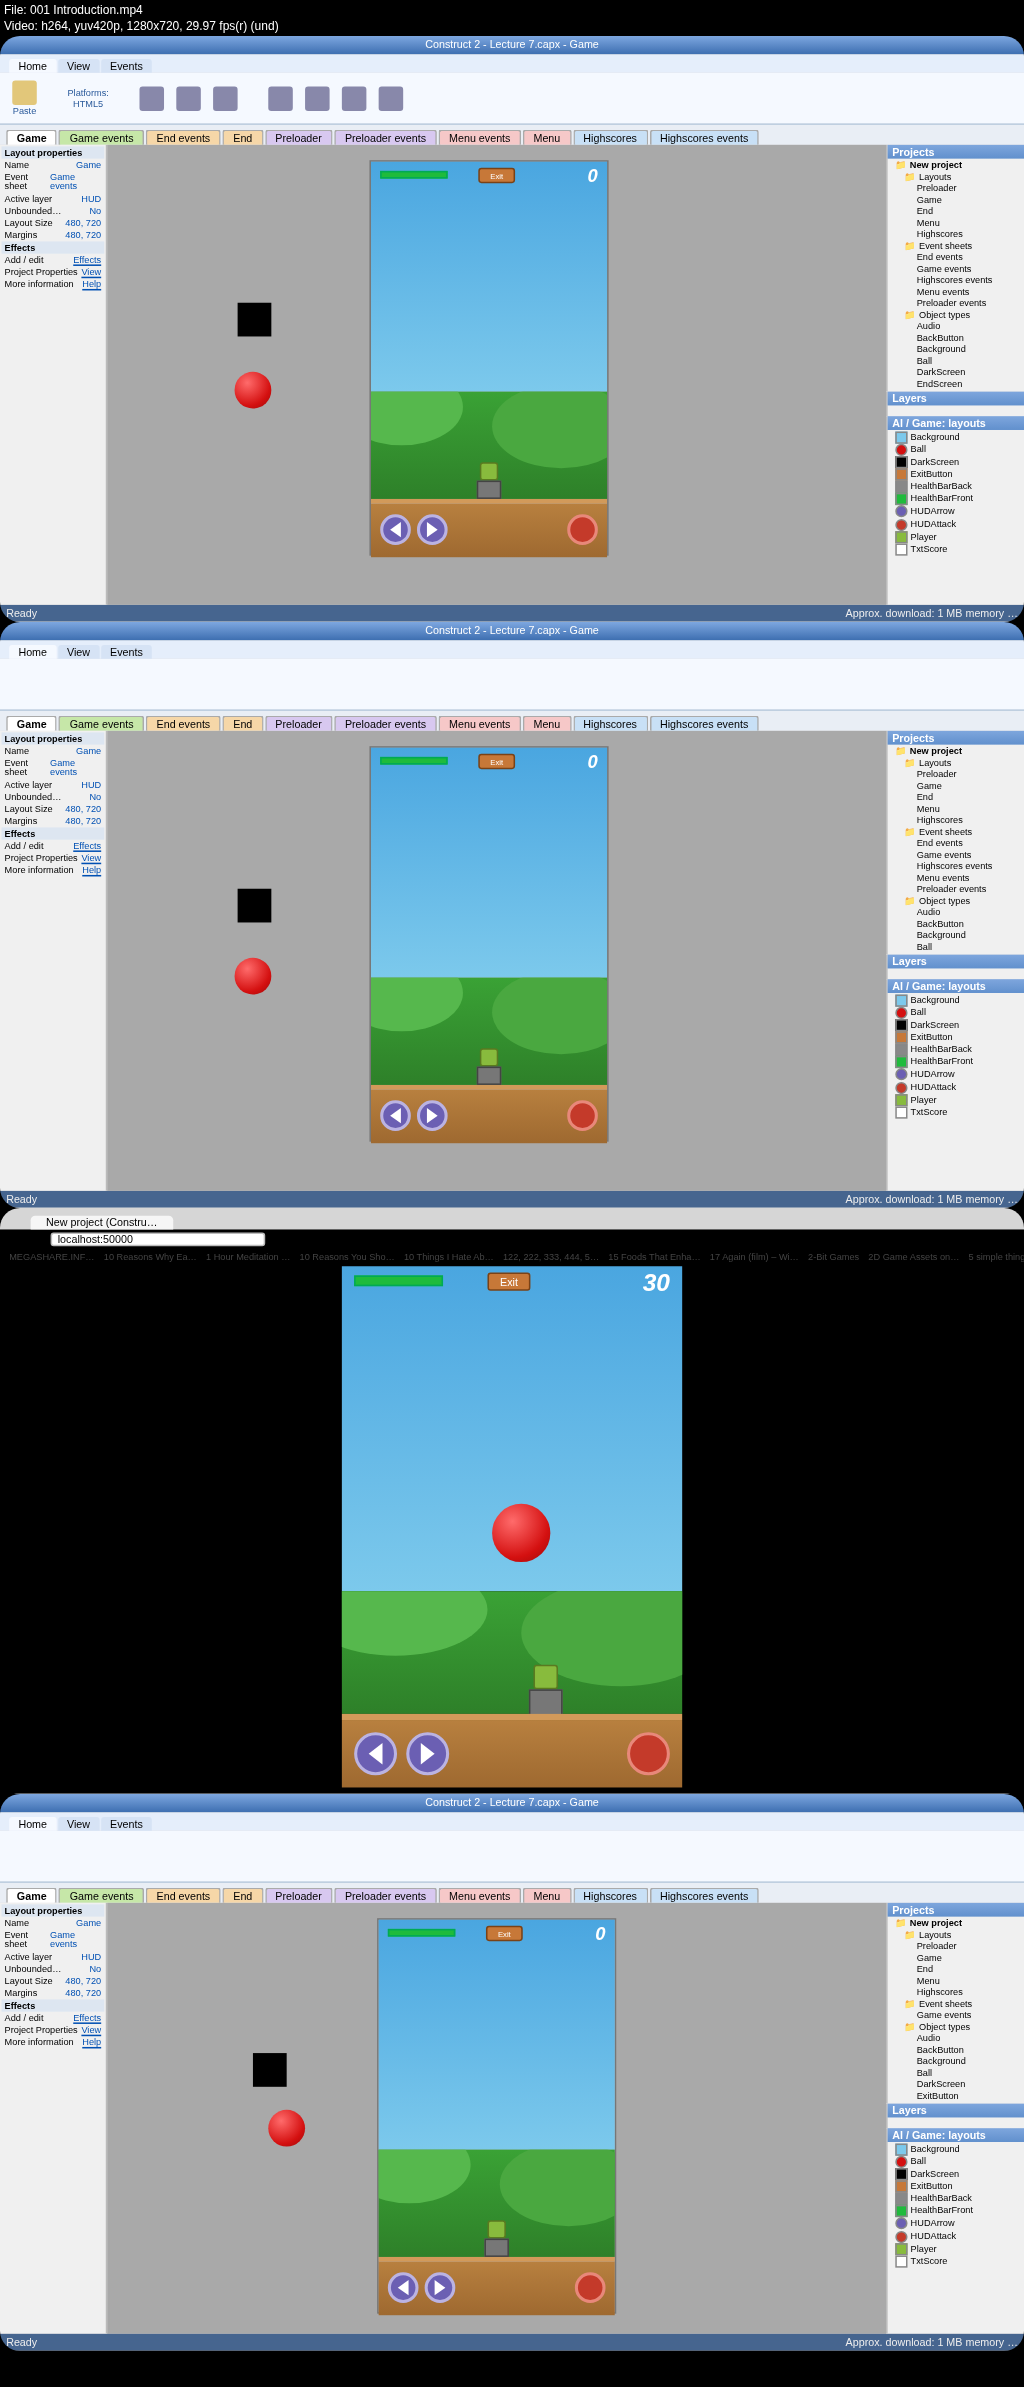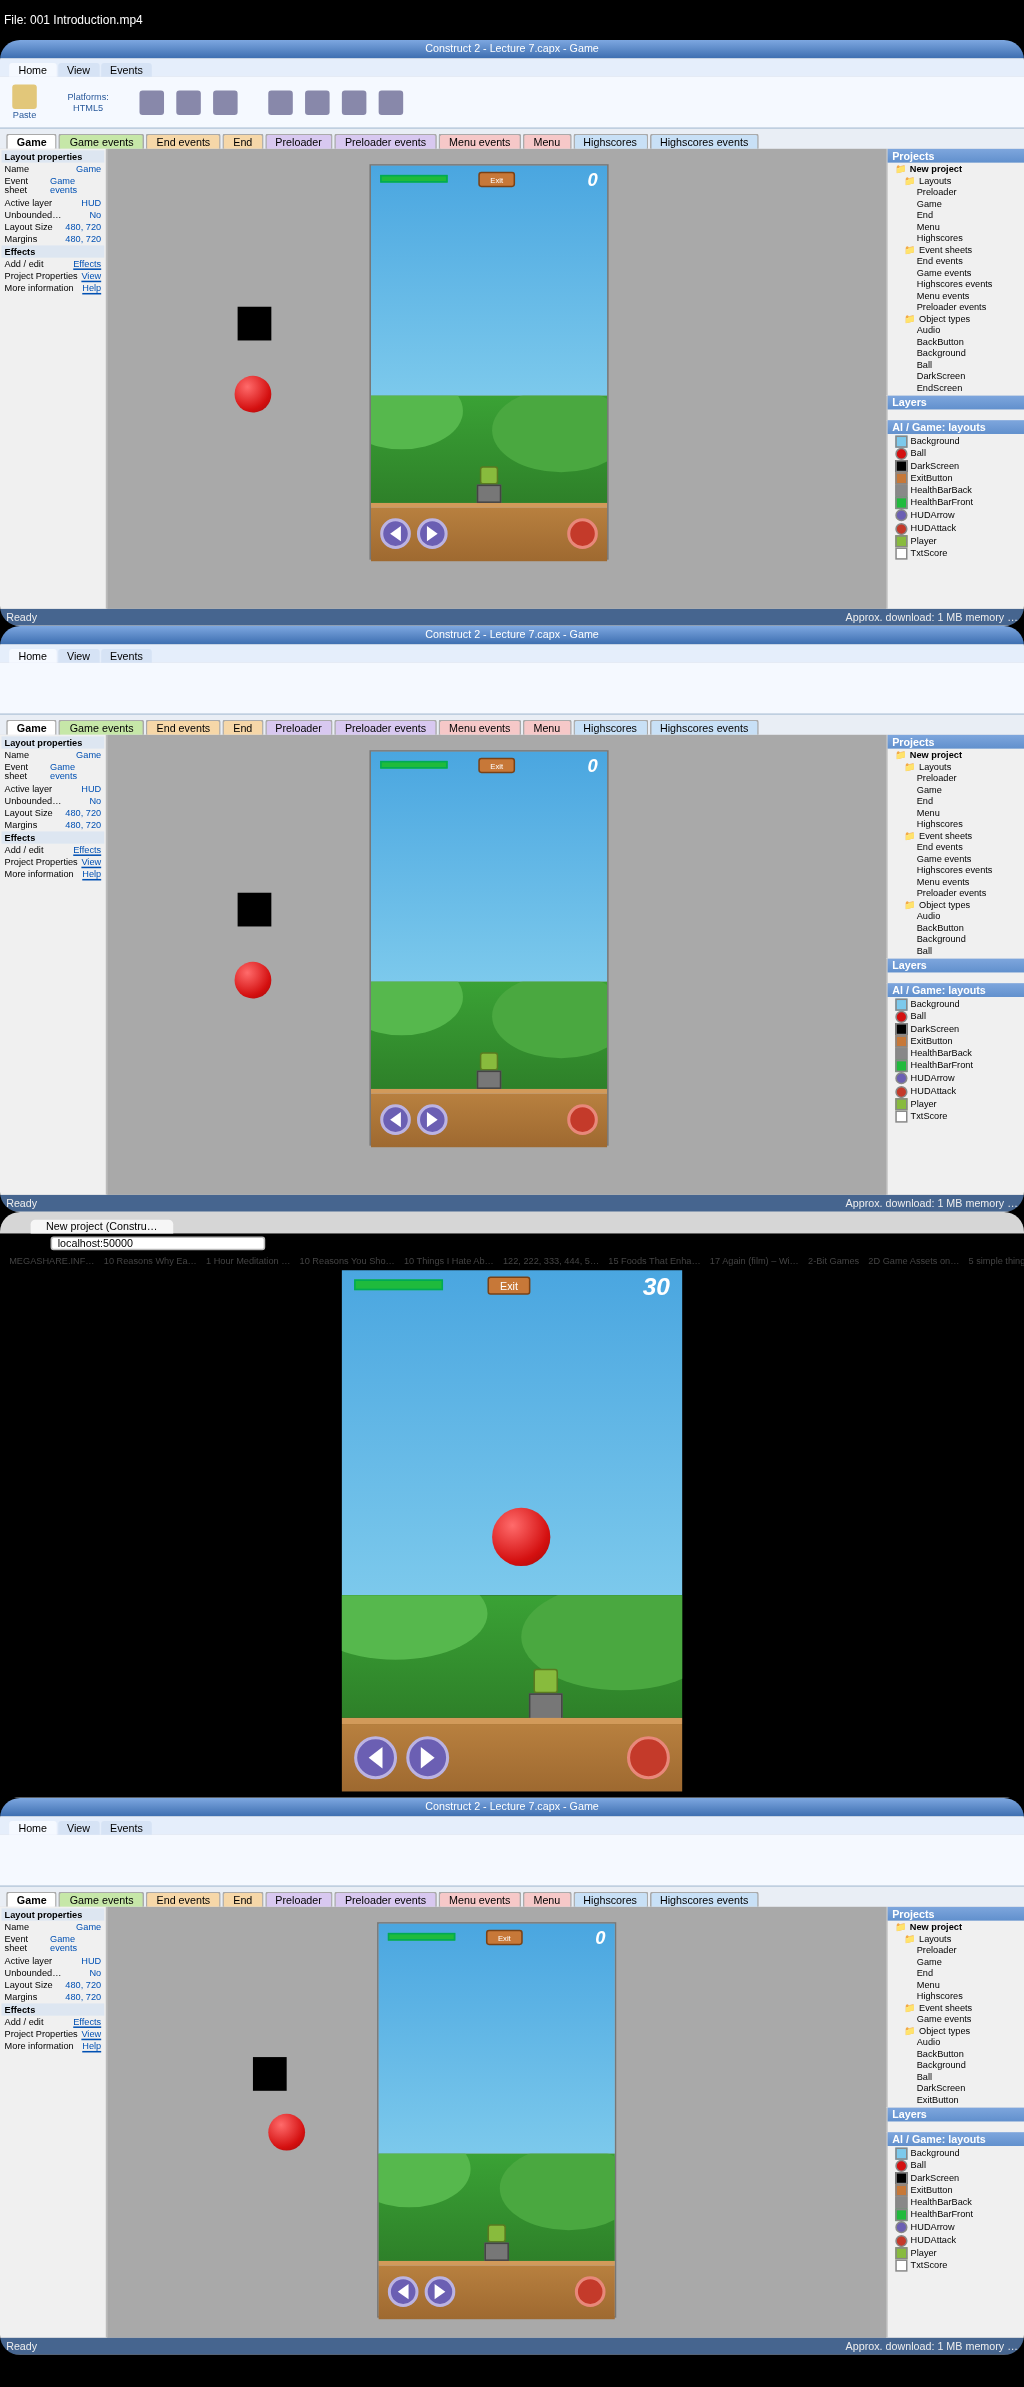--- a/index.html
+++ b/index.html
@@ -1,19 +1,19 @@
 <!DOCTYPE html>
 <html><head>
 <meta charset="utf-8">
 <style>
 * { margin: 0; padding: 0; box-sizing: border-box; }
 body { width: 1024px; font-family: "Segoe UI", Tahoma, sans-serif; font-size: 10px; background: #000; }
 
 
-.meta-hdr { background: #000; color: #fff; padding: 12px 4px; font-size: 12px; line-height: 1.35; font-family: Arial, sans-serif; }
+.meta-hdr { background: #000; color: #fff; padding: 2px 4px; font-size: 12px; line-height: 1.35; font-family: Arial, sans-serif; }
 
 
 .frame { width: 1024px; position: relative; background: #000; }
 
 
 .c2 { width: 668px; height: 382px; background: #d0d0d0; position: relative; font-size: 7px; }
 .c2-title { height: 12px; background: linear-gradient(#7da7e0,#3d6eb0); color: #fff; text-align: center; font-size: 7px; line-height: 12px; }
 .ribbon-tabs { height: 12px; background: #e5eefb; display: flex; align-items: flex-end; gap: 1px; padding-left: 6px; font-size: 7px; }
 .ribbon-tab { padding: 1px 6px; background: #d6e3f5; border-radius: 2px 2px 0 0; }
 .ribbon-tab.act { background: #f5f9ff; }
@@ -110,20 +110,21 @@
 
 
 .scale-wrap { transform-origin: top left; transform: scale(1.533); width: 668px; }
 .frame-slot { width: 1024px; overflow: hidden; border-radius: 20px; }
 </style>
 </head>
 <body>
 
 <div class="meta-hdr">
   <div>File: 001 Introduction.mp4</div>
+  <div>Video: h264, yuv420p, 1280x720, 29.97 fps(r) (und)</div>
 </div>
 
 <div class="frame-slot" style="height:586px">
 <div class="scale-wrap">
 <div class="frame">
   <div class="c2">
     <div class="c2-title">Construct 2 - Lecture 7.capx - Game</div>
     <div class="ribbon-tabs">
       <div class="ribbon-tab act">Home</div>
       <div class="ribbon-tab">View</div>

